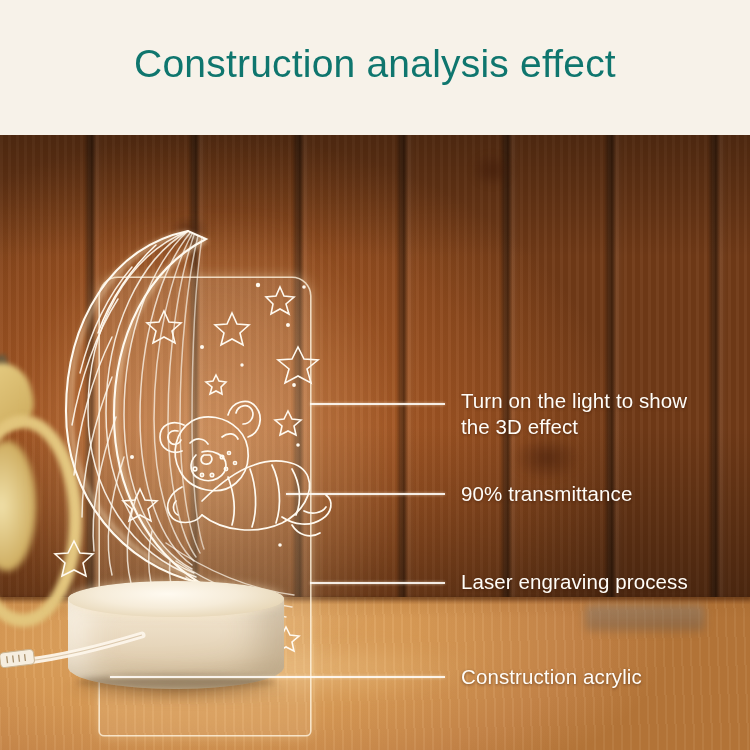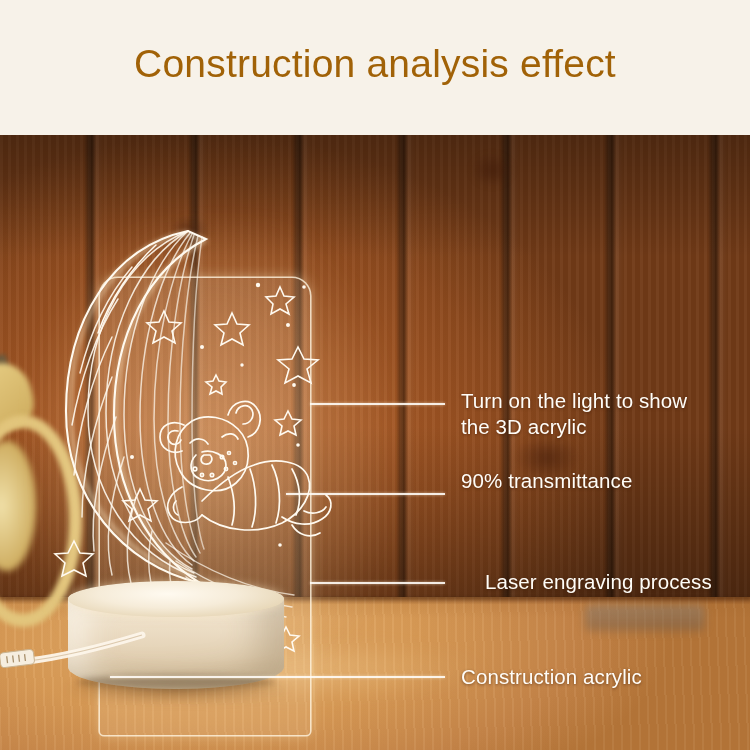--- a/index.html
+++ b/index.html
@@ -11,21 +11,21 @@
   .page{position:relative;width:750px;height:750px;overflow:hidden;}
 
   
   .header{
     position:absolute;left:0;top:0;width:750px;height:135px;
     background:#f7f2e9;
     display:flex;align-items:center;justify-content:center;
     z-index:40;
   }
   .header-title{
-    font-size:39px;font-weight:400;color:#a16207;
+    font-size:39px;font-weight:400;color:#0f766e;
     letter-spacing:.2px;line-height:1;white-space:nowrap;
     transform:translateY(-4px);
   }
 
   
   .scene{
     position:absolute;left:0;top:135px;width:750px;height:615px;
     overflow:hidden;background:#8e4f22;
   }
 
@@ -339,27 +339,27 @@
           <line x1="27" y1="24" x2="27" y2="31"></line>
             <line x1="33" y1="24" x2="33" y2="31"></line>
         </g>
       </svg>
     </div>
 
     <div class="callouts">
 
       <div class="lead" style="left:310px;top:268px;width:135px;"></div>
       <div class="label" style="left:461px;top:253px;">Turn on the light to show
-the 3D acrylic</div>
+the 3D effect</div>
 
       <div class="lead" style="left:286px;top:358px;width:159px;"></div>
-      <div class="label" style="left:461px;top:333px;">90% transmittance</div>
+      <div class="label" style="left:461px;top:346px;">90% transmittance</div>
 
       <div class="lead" style="left:310px;top:447px;width:135px;"></div>
-      <div class="label" style="left:485px;top:434px;">Laser engraving process</div>
+      <div class="label" style="left:461px;top:434px;">Laser engraving process</div>
 
       <div class="lead" style="left:110px;top:541px;width:335px;"></div>
       <div class="label" style="left:461px;top:529px;">Construction acrylic</div>
 
     </div>
 
   </div>
 </div>
 
 </body></html>

